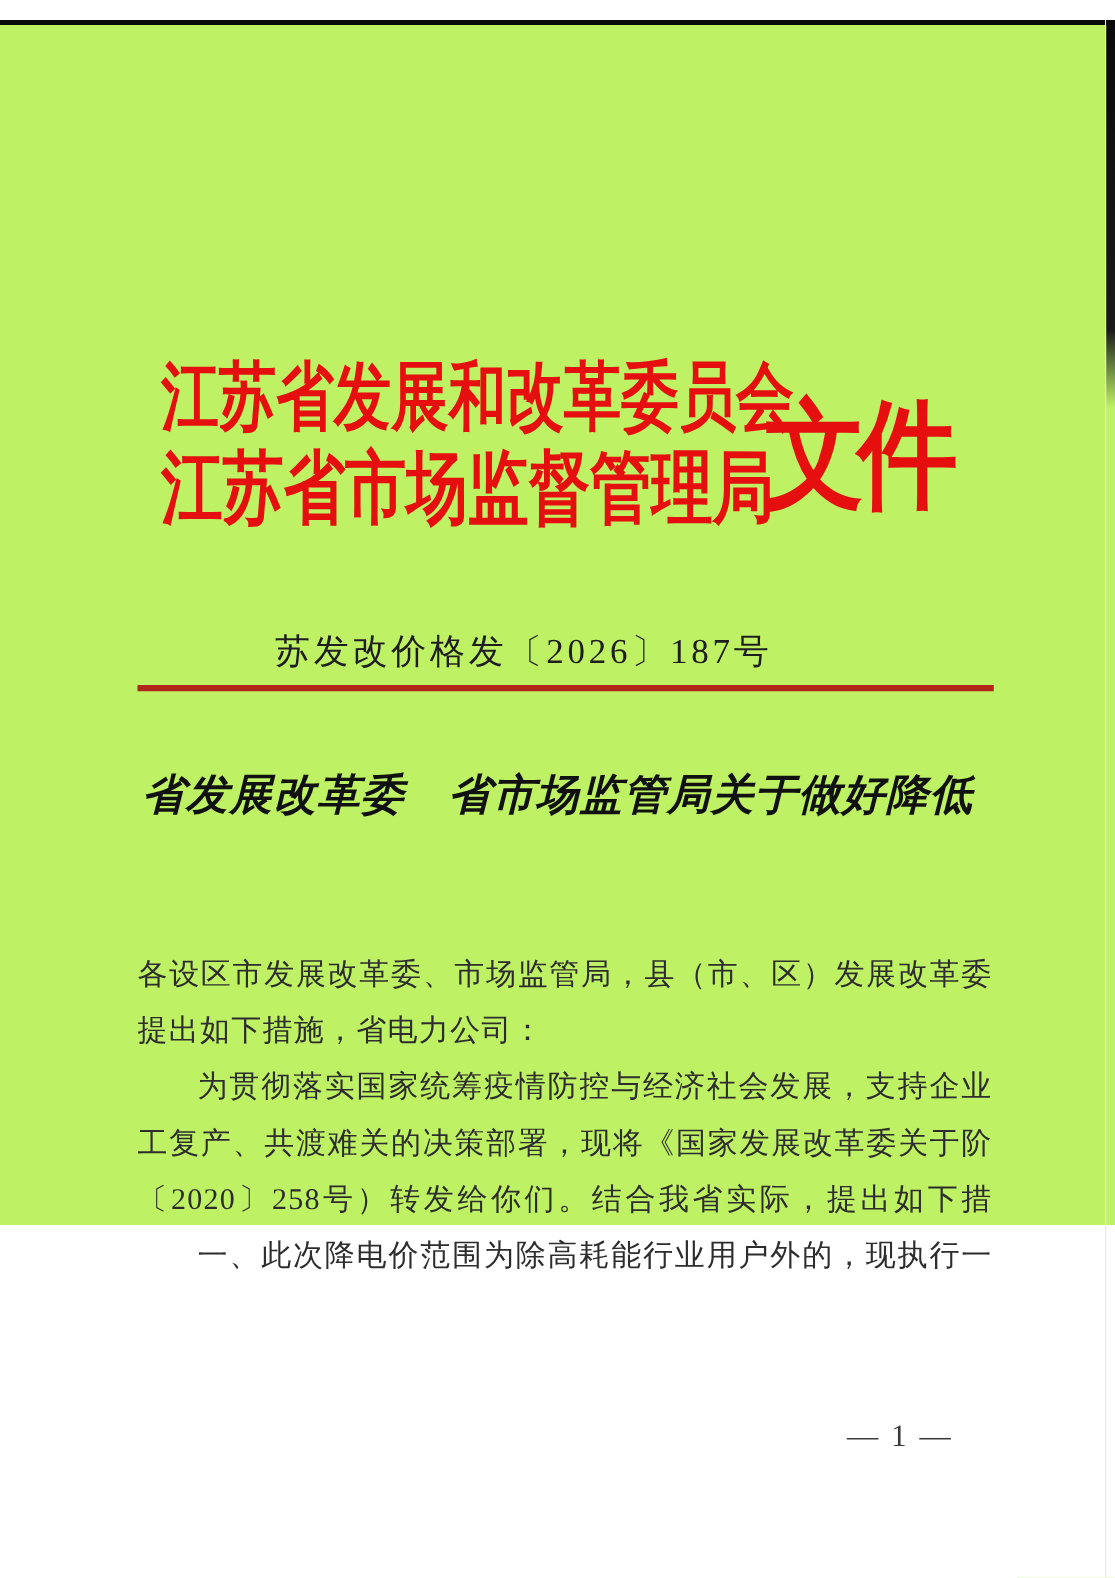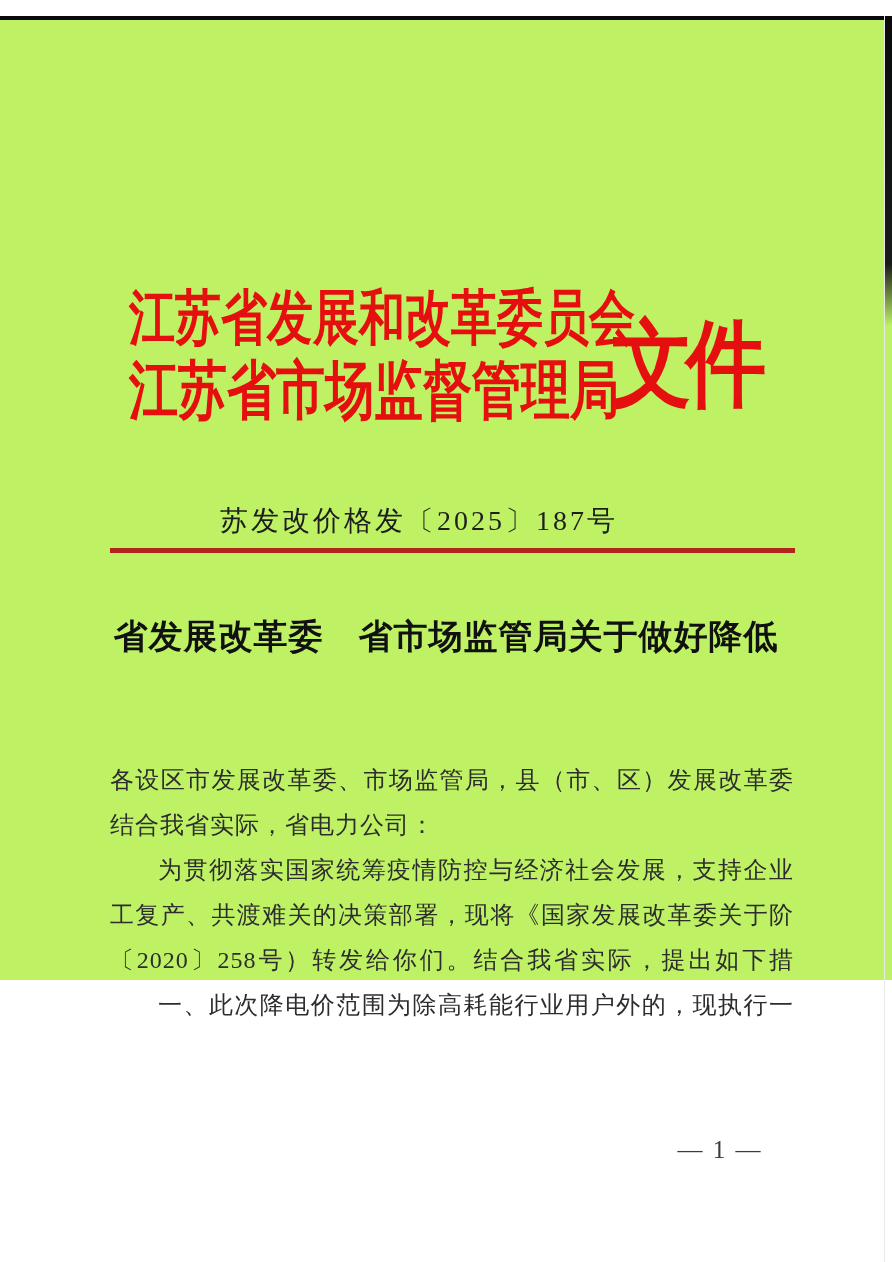--- a/index.html
+++ b/index.html
@@ -49,21 +49,21 @@
   }
   
   .red-rule{
     position:absolute;left:110px;top:532px;width:685px;height:5px;
     background:var(--red-rule);
   }
   
   .doc-title{
     position:absolute;left:0;top:594px;width:892px;text-align:center;
     font-size:34px;font-weight:bold;color:var(--ink-strong);
-    line-height:54px;letter-spacing:1px;
+    line-height:54px;letter-spacing:1px;font-style:italic;
   }
   
   .body-text{
     position:absolute;left:110px;top:742px;width:684px;
     font-size:24px;color:var(--ink);
   }
   .body-line{
     height:45px;line-height:45px;white-space:nowrap;
     letter-spacing:1px;
   }
@@ -86,31 +86,31 @@
   <div class="scan-top-bar"></div>
   <div class="scan-right-line"></div>
   <div class="scan-right-strip"></div>
 
   <div class="letterhead">
     <div class="gov-line gov-line1">江苏省发展和改革委员会</div>
     <div class="gov-line gov-line2">江苏省市场监督管理局</div>
     <div class="gov-suffix">文件</div>
   </div>
 
-  <div class="doc-number">苏发改价格发〔2025〕187号</div>
+  <div class="doc-number">苏发改价格发〔2026〕187号</div>
 
   <div class="red-rule"></div>
 
   <div class="doc-title">
     <div>省发展改革委　省市场监管局关于做好降低</div>
   </div>
 
   <div class="body-text">
     <div class="body-line justify">各设区市发展改革委、市场监管局，县（市、区）发展改革委（局）、</div>
-    <div class="body-line">结合我省实际，省电力公司：</div>
+    <div class="body-line">提出如下措施，省电力公司：</div>
     <div class="body-line justify indent">为贯彻落实国家统筹疫情防控与经济社会发展，支持企业复</div>
     <div class="body-line justify">工复产、共渡难关的决策部署，现将《国家发展改革委关于阶段</div>
     <div class="body-line justify">〔2020〕258号）转发给你们。结合我省实际，提出如下措施，</div>
     <div class="body-line justify indent">一、此次降电价范围为除高耗能行业用户外的，现执行一般</div>
   </div>
 
   <div class="page-number">— 1 —</div>
 
 </div>
 

